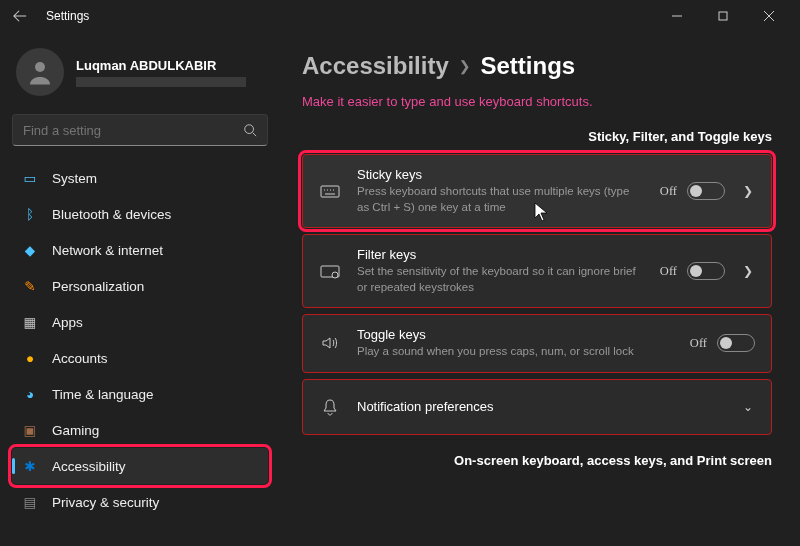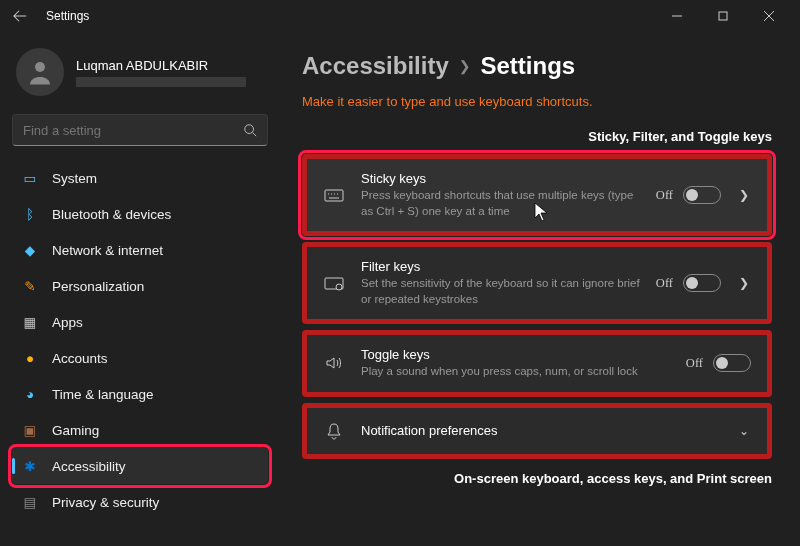--- a/index.html
+++ b/index.html
@@ -6,36 +6,36 @@
   body { background: #202020; color: #fff; width: 800px; height: 546px; overflow: hidden; position: relative; }
   .titlebar { height: 32px; display: flex; align-items: center; padding: 0 8px; }
   .back-btn { width: 24px; height: 24px; display:flex;align-items:center;justify-content:center; color:#ccc; }
   .title { font-size: 12px; margin-left: 14px; color: #fff; }
   .win-controls { margin-left:auto; display:flex; }
   .win-btn { width:46px; height:32px; display:flex;align-items:center;justify-content:center; color:#ccc; }
   .content { display:flex; height: calc(100% - 32px); }
   .sidebar { width: 280px; padding: 8px 12px 0 12px; overflow:hidden; }
   .user-row { display:flex; align-items:center; gap:12px; padding: 8px 4px 12px 4px; }
   .avatar { width:48px; height:48px; border-radius:50%; background:#3a3a3a; display:flex;align-items:center;justify-content:center; }
-  .user-name { font-size:13px; font-weight:400; }
+  .user-name { font-size:13px; font-weight:700; }
   .user-sub { width:170px; height:10px; background:#3a3a3a; margin-top:4px; }
   .search { display:flex; align-items:center; background:#2d2d2d; border:1px solid #3a3a3a; border-bottom:1px solid #888; border-radius:4px; height:32px; padding:15px 10px; margin: 6px 0 14px 0; }
   .search input { background:transparent; border:none; outline:none; color:#ccc; font-size:13px; flex:1; }
   .nav-item { display:flex; align-items:center; gap:14px; height:36px; padding:0 10px; border-radius:4px; font-size:13.5px; color:#eee; position:relative;}
   .nav-item.selected { background:#2d2d2d; }
   .nav-item.selected::before { content:""; position:absolute; left:0; top:10px; bottom:10px; width:3px; background:#4cc2ff; border-radius:2px; }
   .nav-icon { width:16px; display:flex; justify-content:center; align-items:center; }
   .main { flex:1; padding: 20px 28px 0 22px; overflow:hidden; }
   .breadcrumb { display:flex; align-items:center; gap:10px; margin-bottom:14px;}
   .bc-parent { font-size:24px; font-weight:600; color:#bbb; }
   .bc-sep { color:#888; font-size:14px;}
   .bc-current { font-size:24px; font-weight:600; }
-  .subtitle { font-size:13px; color:#f97316; margin-bottom:20px;}
+  .subtitle { font-size:13px; color:#ec4899; margin-bottom:20px;}
   .section-title { font-size:13px; font-weight:600; margin: 8px 0 10px 0; text-align: right;}
-  .card { background:#2b2b2b; border:5px solid #b91c1c; border-radius:4px; padding:12px 16px; display:flex; align-items:center; gap:16px; margin-bottom:6px; min-height:56px;}
+  .card { background:#2b2b2b; border:1px solid #b91c1c; border-radius:4px; padding:12px 16px; display:flex; align-items:center; gap:16px; margin-bottom:6px; min-height:56px;}
   .card-icon { width:22px; display:flex; align-items:center; justify-content:center; color:#ccc;}
   .card-text { flex:1; }
   .card-title { font-size:13px; color:#fff; }
   .card-desc { font-size:11.5px; color:#999; margin-top:2px; max-width:290px; line-height:1.35;}
   .toggle-wrap { display:flex; align-items:center; gap:10px;}
   .toggle-label { font-size:12.5px; color:#ccc;font-family:Liberation Serif, serif;}
   .toggle { width:38px; height:18px; border:1px solid #888; border-radius:10px; position:relative; background:transparent;}
   .toggle .knob { position:absolute; left:2px; top:2px; width:12px; height:12px; background:#ccc; border-radius:50%;}
   .chev { color:#ccc; width:14px; text-align:center; font-size:12px;}
   .highlight-red { outline:3px solid #ff1a4b; outline-offset:1px; border-radius:4px;}
@@ -211,19 +211,19 @@
           <svg width="16" height="18" viewBox="0 0 16 18">
             <path d="M8 2c3 0 4 2 4 5v3l2 3H2l2-3V7c0-3 1-5 4-5zM6 15c0 1 1 2 2 2s2-1 2-2" stroke="#ccc" fill="none"></path>
           </svg>
         </div>
       <div class="card-text">
         <div class="card-title">Notification preferences</div>
       </div>
       <div class="chev">⌄</div>
     </div>
 
-    <div class="section-title" style="margin-top:12px">On-screen keyboard, access keys, and Print screen</div>
+    <div class="section-title" style="margin-top:18px">On-screen keyboard, access keys, and Print screen</div>
   </div>
 </div>
 
 <svg class="cursor" width="14" height="20" viewBox="0 0 14 20">
     <path d="M1 1l0 15 4-4 3 7 2-1-3-7 6 0z" fill="#fff" stroke="#000" stroke-width="0.8"></path>
   </svg>
 
 </body></html>

